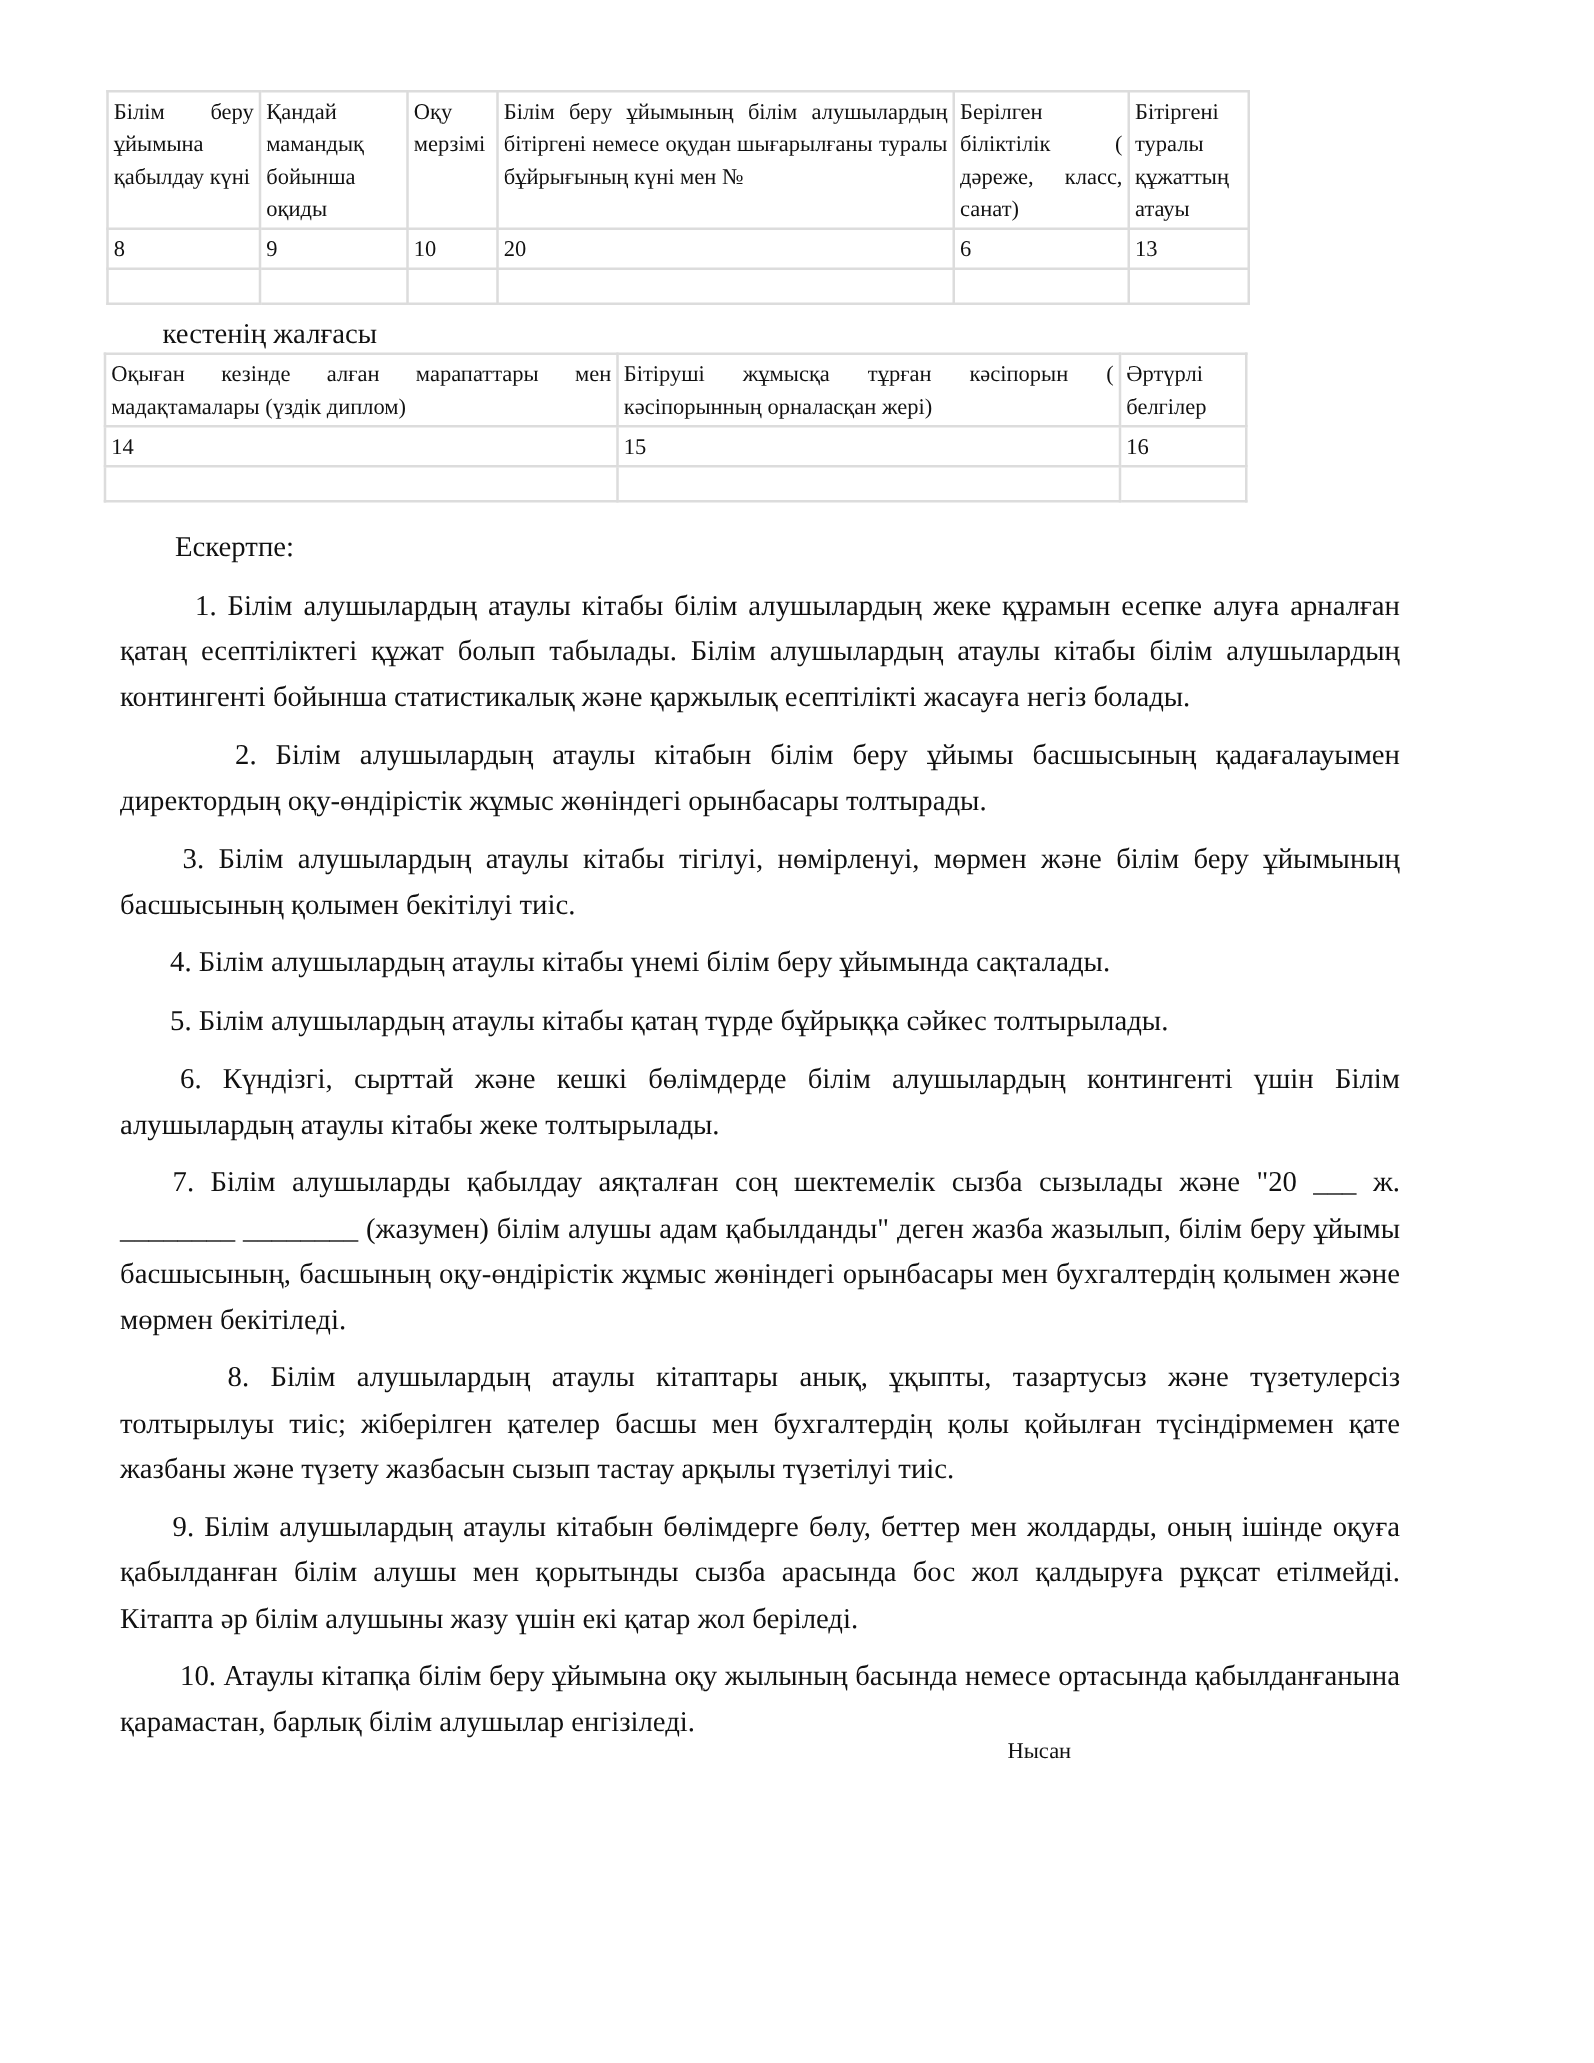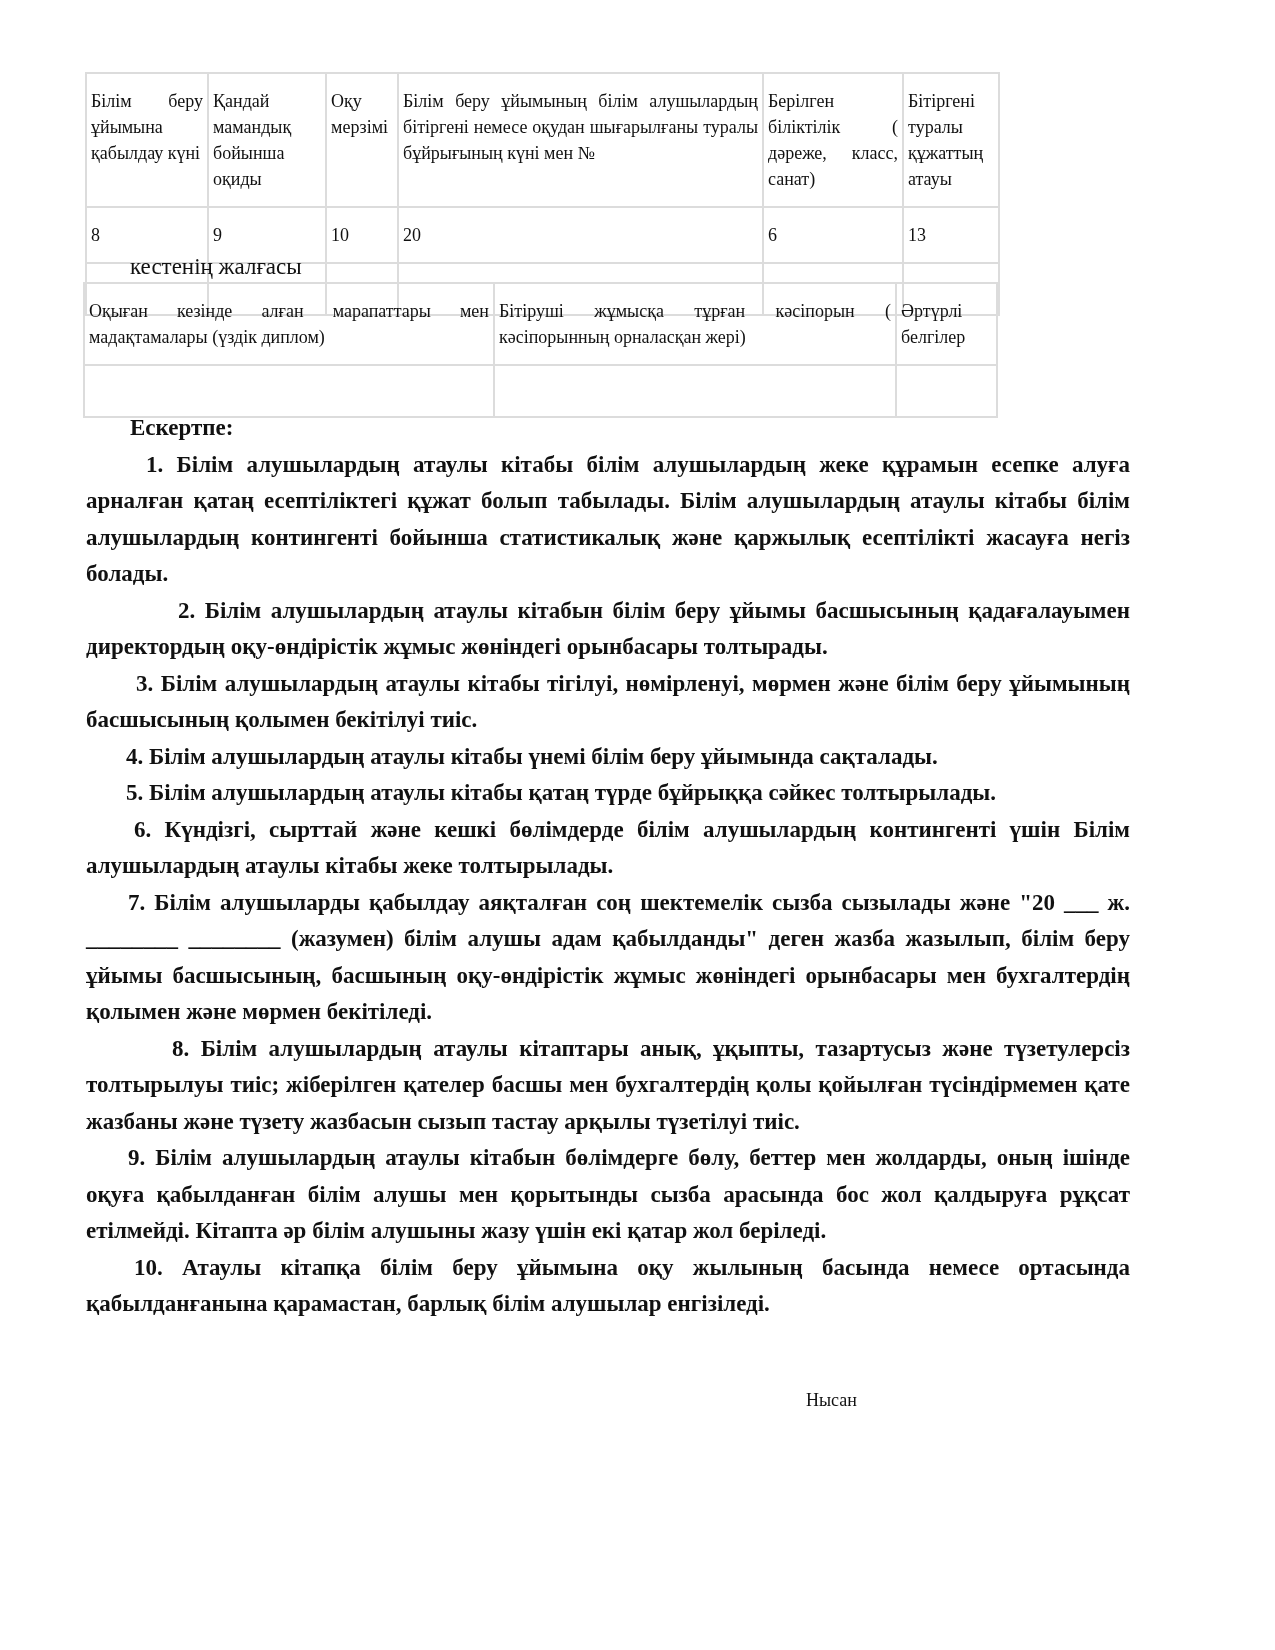--- a/index.html
+++ b/index.html
@@ -1,26 +1,26 @@
 <!DOCTYPE html>
 <html><head>
 <meta charset="utf-8">
 <style>
   html, body { margin: 0; padding: 0; background: #ffffff; }
   body { width: 1275px; height: 1650px; position: relative; overflow: hidden;
          font-family: "Liberation Serif", "DejaVu Serif", serif; color: #111; }
   .tbl { position: absolute; border-collapse: collapse; font-size: 18px; line-height: 26px; }
-  .tbl td { border: 2px solid #dcdcdc; vertical-align: top; padding: 14px 4px; }
+  .tbl td { border: 2px solid #dcdcdc; vertical-align: top; padding: 2px 4px; }
   .tbl1 { left: 85px; top: 72px; width: 915px; }
   .tbl1 td.hdr { text-align: justify; text-align-last: left; }
   .tbl2 { left: 83px; top: 282px; width: 915px; }
   .tbl2 td.hdr { text-align: justify; text-align-last: left; }
   .cont-label { position: absolute; left: 130px; top: 254px; font-size: 23px; }
   .notes { position: absolute; left: 86px; top: 410px; width: 1044px; font-size: 23px; line-height: 36.5px; }
-  .notes p { margin: 0; text-align: justify; font-weight: bold; }
+  .notes p { margin: 10px; text-align: justify; }
   .note-title { padding-left: 44px; }
   .form-label { position: absolute; left: 806px; top: 1390px; font-size: 18px; text-align: right; }
   .blank-row td { height: 22px; }
 </style>
 </head>
 <body>
 
 <table class="tbl tbl1">
   <tbody>
       <tr>
@@ -52,20 +52,25 @@
 
 <div class="cont-label">кестенің жалғасы</div>
 
 <table class="tbl tbl2">
   <tbody>
       <tr>
     <td class="hdr" style="width:400px">Оқыған кезінде алған марапаттары мен мадақтамалары (үздік диплом)</td>
     <td class="hdr" style="width:392px">Бітіруші жұмысқа тұрған кәсіпорын ( кәсіпорынның орналасқан жері)</td>
     <td class="hdr">Әртүрлі белгілер</td>
   </tr>
+  <tr>
+    <td>14</td>
+    <td>15</td>
+    <td>16</td>
+  </tr>
   <tr class="blank-row">
     <td></td>
     <td></td>
     <td></td>
   </tr>
 </tbody>
   </table>
 
 <div class="notes">
   <p class="note-title">Ескертпе:</p>

